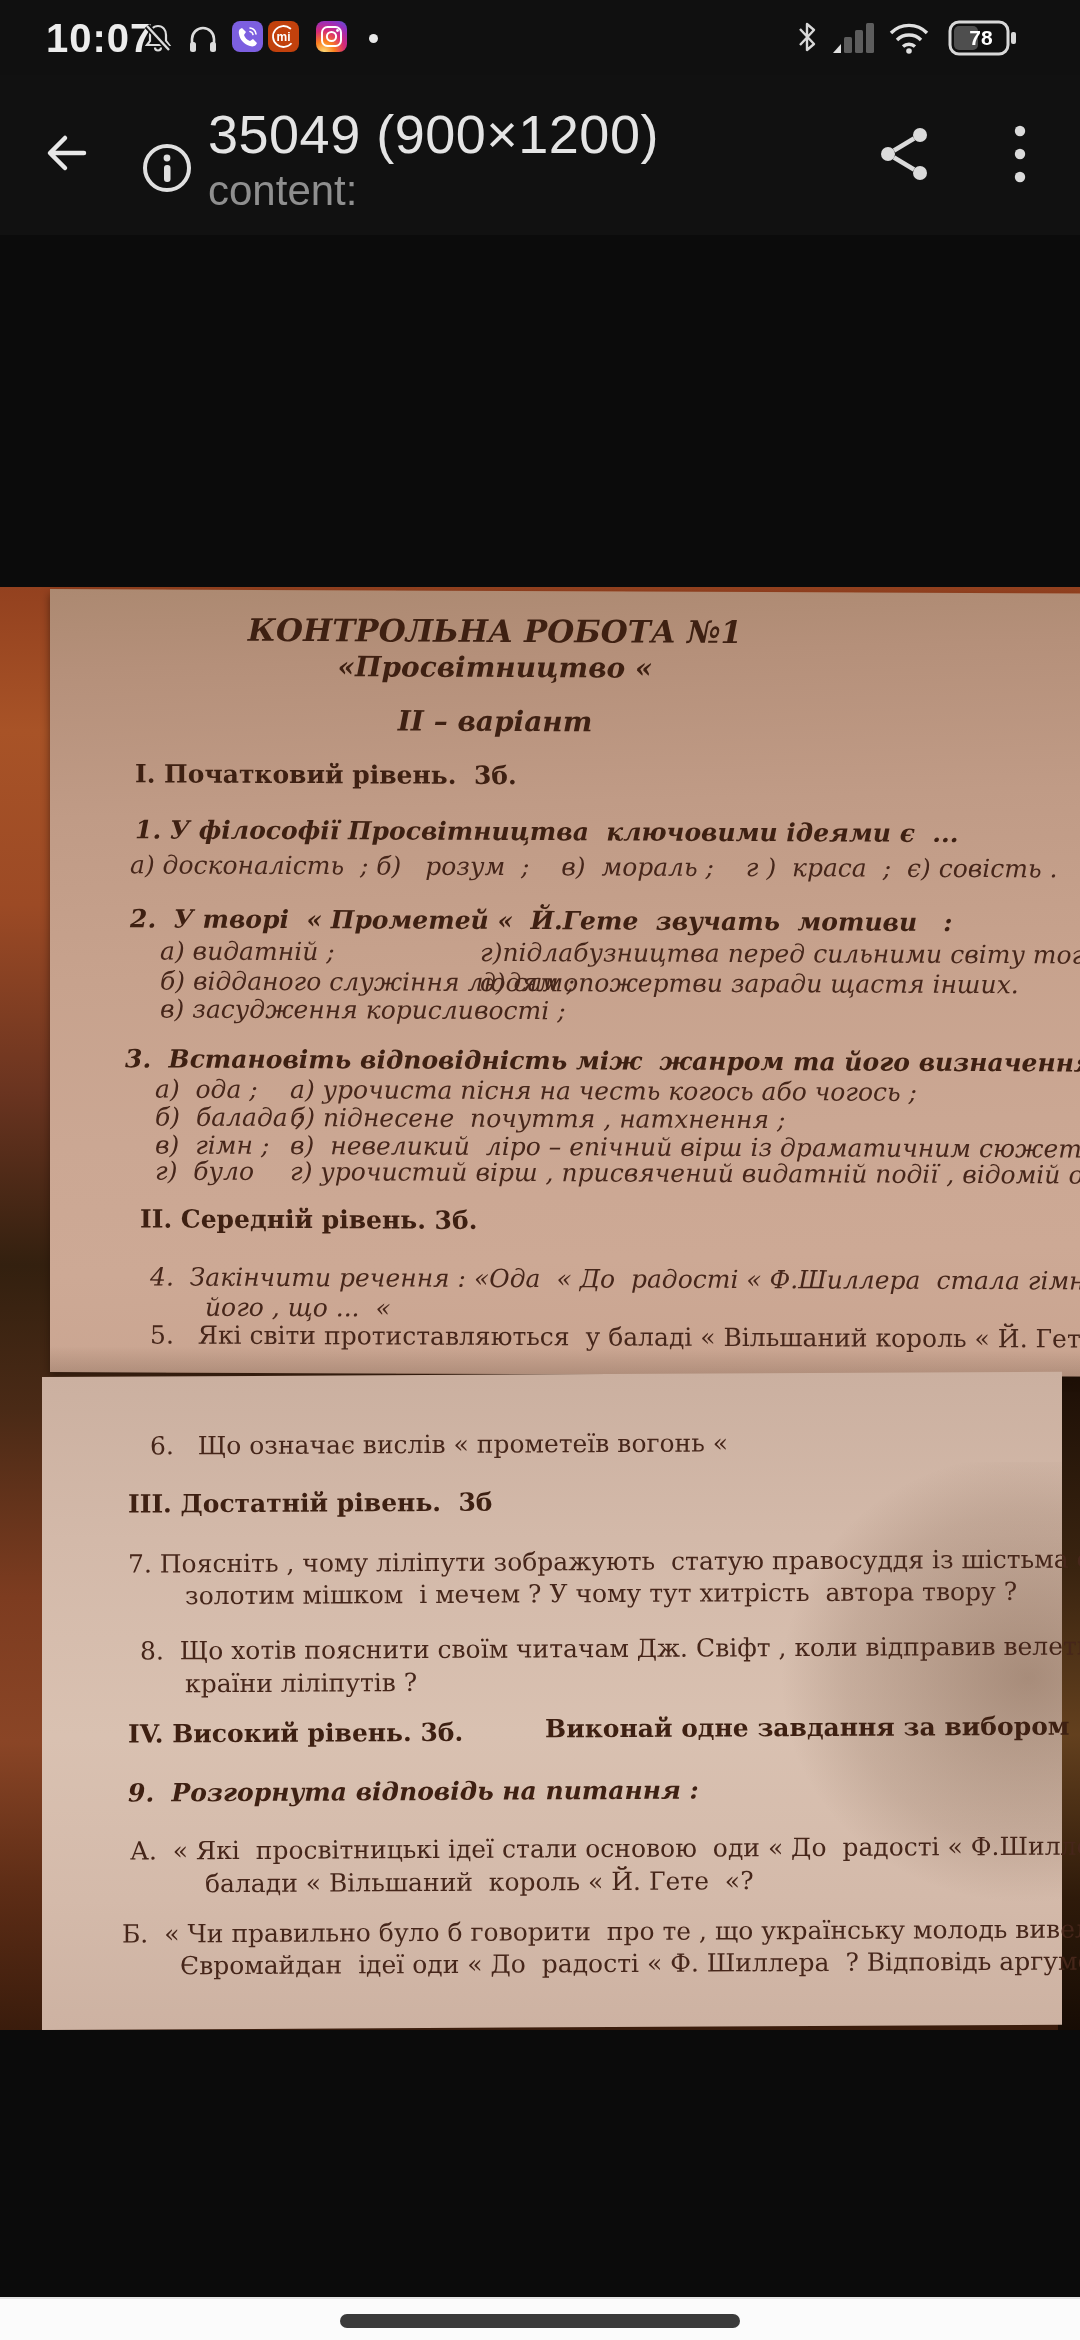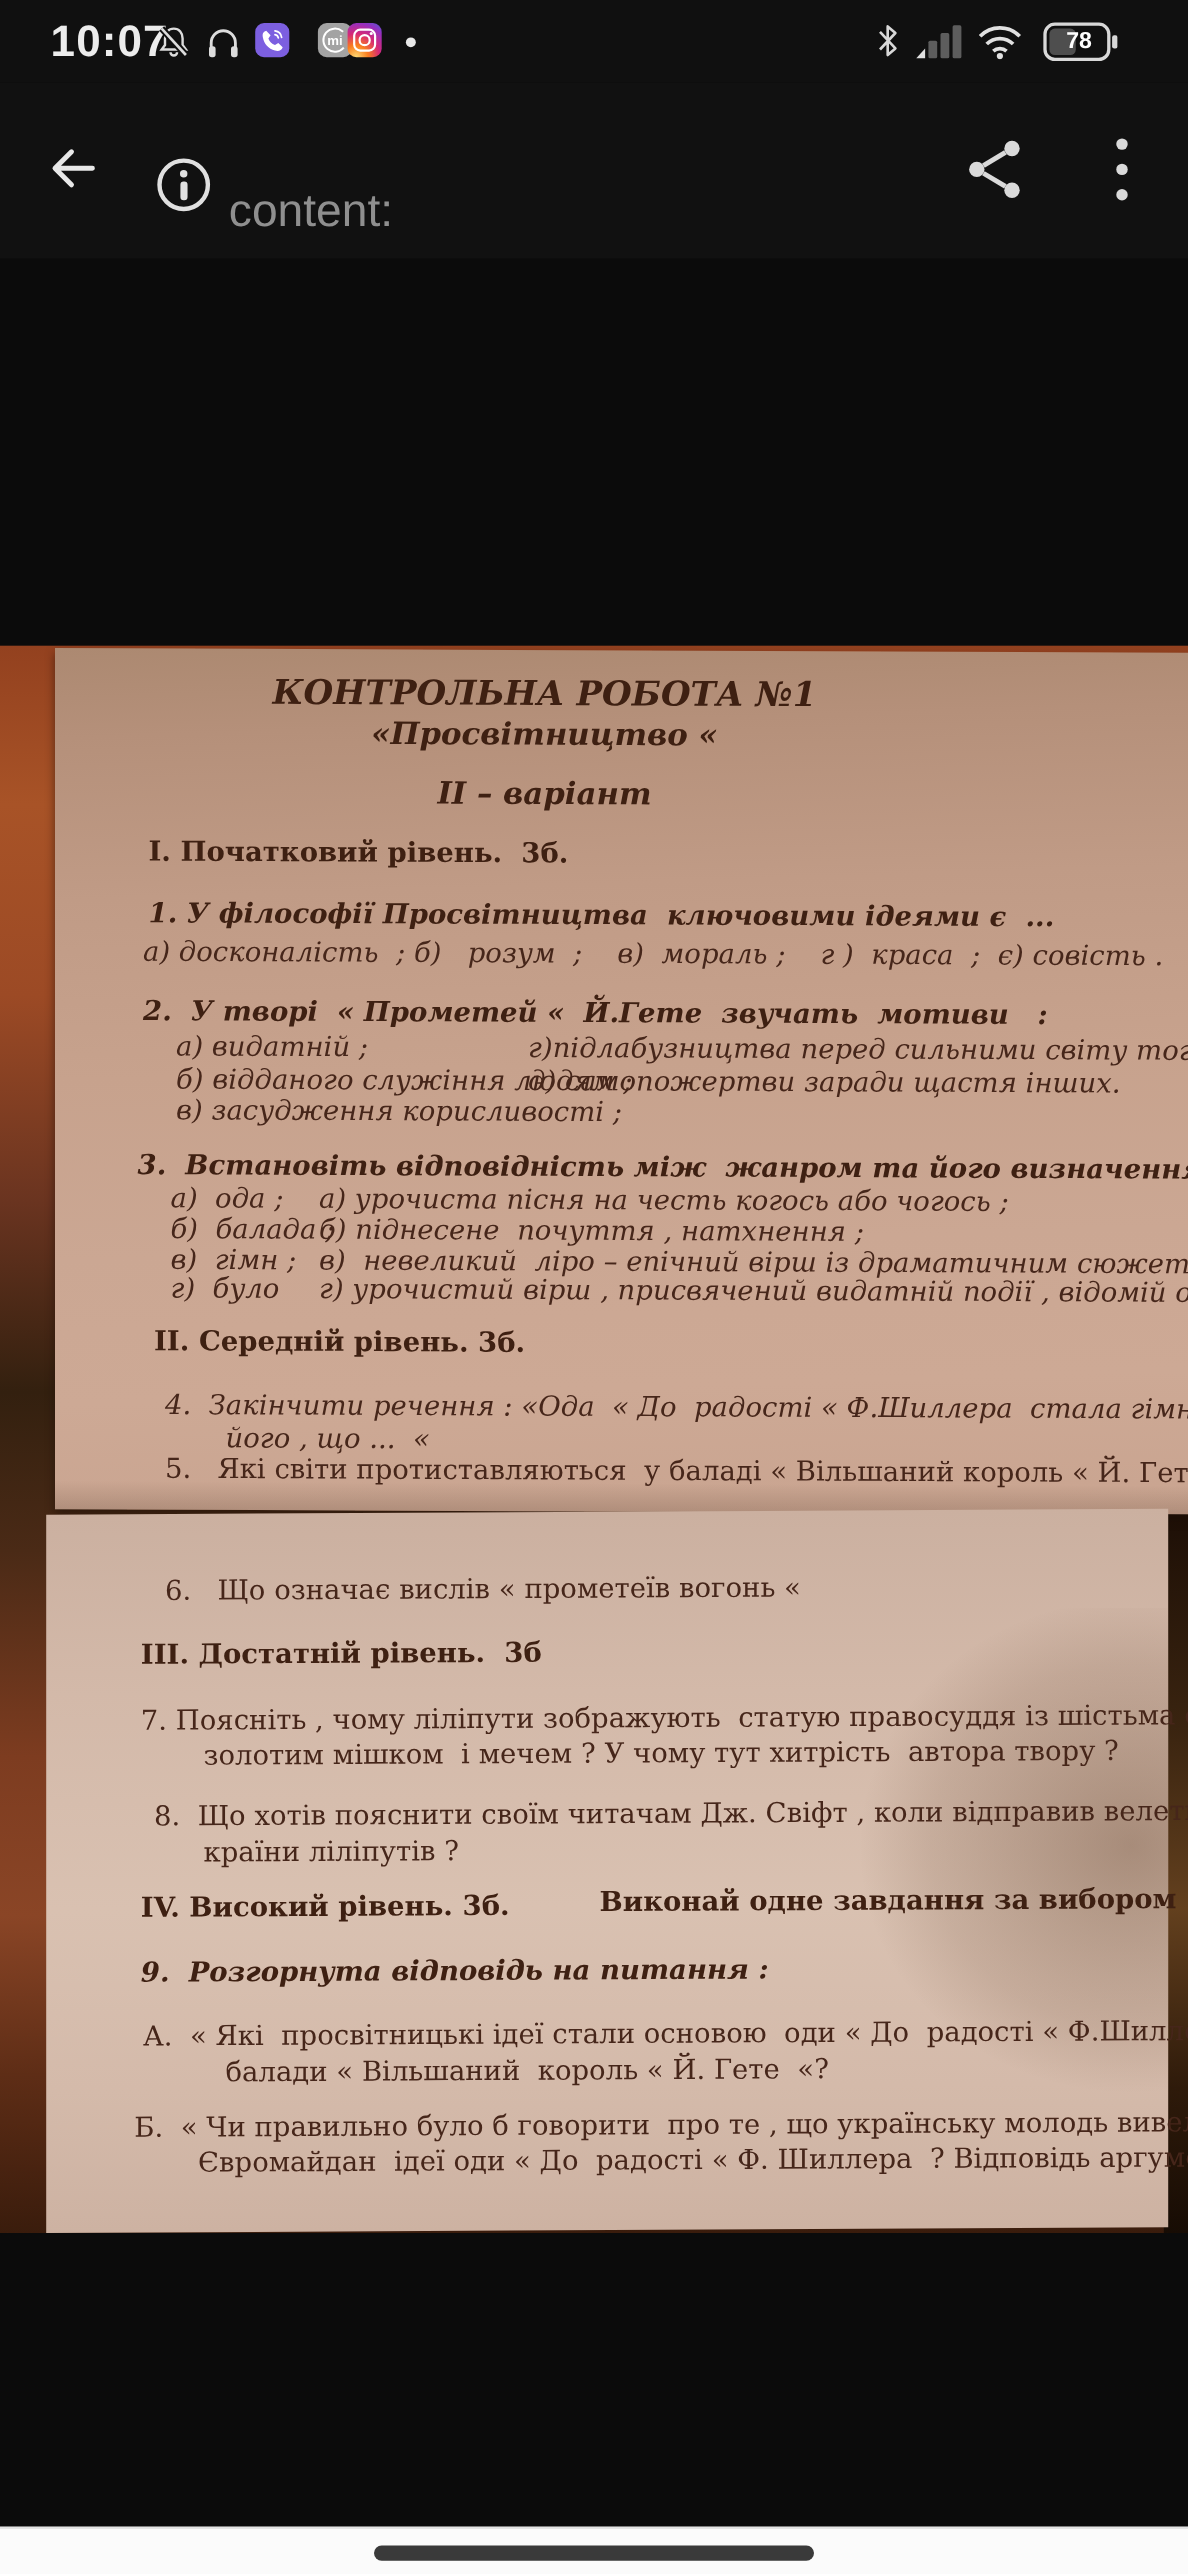--- a/index.html
+++ b/index.html
@@ -70,21 +70,21 @@
           <rect x="2" y="20" width="6" height="10" rx="2.5" fill="#dcdcdc"></rect>
           <rect x="22" y="20" width="6" height="10" rx="2.5" fill="#dcdcdc"></rect>
         </svg>
     </span>
     <span class="appic" style="left:232px;background:#7c5fe0">
       <svg width="31" height="31" viewBox="0 0 31 31">
           <path d="M10 7l4 4-2 3c1 3 3 5 6 6l3-2 4 4c-1 3-4 4-7 3-6-2-10-6-11-12-.6-3 0-5 3-6z" fill="#ffffff"></path>
           <path d="M18 7a7 7 0 0 1 6 6M18 10.5a3.8 3.8 0 0 1 3 3" stroke="#fff" stroke-width="1.6" fill="none" stroke-linecap="round"></path>
         </svg>
     </span>
-    <span class="appic" style="left:289px;background:#a3a3a3">
+    <span class="appic" style="left:268px;background:#c2410c">
       <svg width="31" height="31" viewBox="0 0 31 31">
           <circle cx="15.5" cy="15.5" r="10.5" fill="none" stroke="#ffffff" stroke-width="1.8" stroke-dasharray="50 16" transform="rotate(40 15.5 15.5)"></circle>
           <text x="15.5" y="20" text-anchor="middle" font-size="12" font-weight="bold" fill="#ffffff" font-family="Liberation Sans,sans-serif">mi</text>
         </svg>
     </span>
     <span class="appic" style="left:316px;background:radial-gradient(circle at 25% 100%,#feda75 0%,#fa7e1e 28%,#d62976 55%,#962fbf 80%,#4f5bd5 100%)">
       <svg width="31" height="31" viewBox="0 0 31 31">
           <rect x="6" y="6" width="19" height="19" rx="5.5" fill="none" stroke="#ffffff" stroke-width="2"></rect>
           <circle cx="15.5" cy="15.5" r="4.6" fill="none" stroke="#ffffff" stroke-width="2"></circle>
           <circle cx="21.5" cy="9.5" r="1.4" fill="#ffffff"></circle>
@@ -129,20 +129,21 @@
           <path d="M44 26H12M25 11L10 26l15 15" fill="none" stroke="#e8e8e8" stroke-width="4.5" stroke-linecap="round" stroke-linejoin="round"></path>
         </svg>
     </span>
     <span class="infoicon">
       <svg width="54" height="54" viewBox="0 0 54 54">
           <circle cx="27" cy="27" r="22" fill="none" stroke="#e0e0e0" stroke-width="4"></circle>
           <circle cx="27" cy="17" r="3.4" fill="#e0e0e0"></circle>
           <rect x="24" y="24" width="6.5" height="17" rx="3" fill="#e0e0e0"></rect>
         </svg>
     </span>
+    <span class="title">35049 (900×1200)</span>
     <span class="subtitle">content:</span>
     <span class="sharebtn">
       <svg width="54" height="58" viewBox="0 0 54 58">
           <circle cx="42" cy="10" r="7" fill="#dadada"></circle>
           <circle cx="10" cy="29" r="7" fill="#dadada"></circle>
           <circle cx="42" cy="48" r="7" fill="#dadada"></circle>
           <line x1="16" y1="25.5" x2="36" y2="13.5" stroke="#dadada" stroke-width="4.5"></line>
           <line x1="16" y1="32.5" x2="36" y2="44.5" stroke="#dadada" stroke-width="4.5"></line>
         </svg>
     </span>

